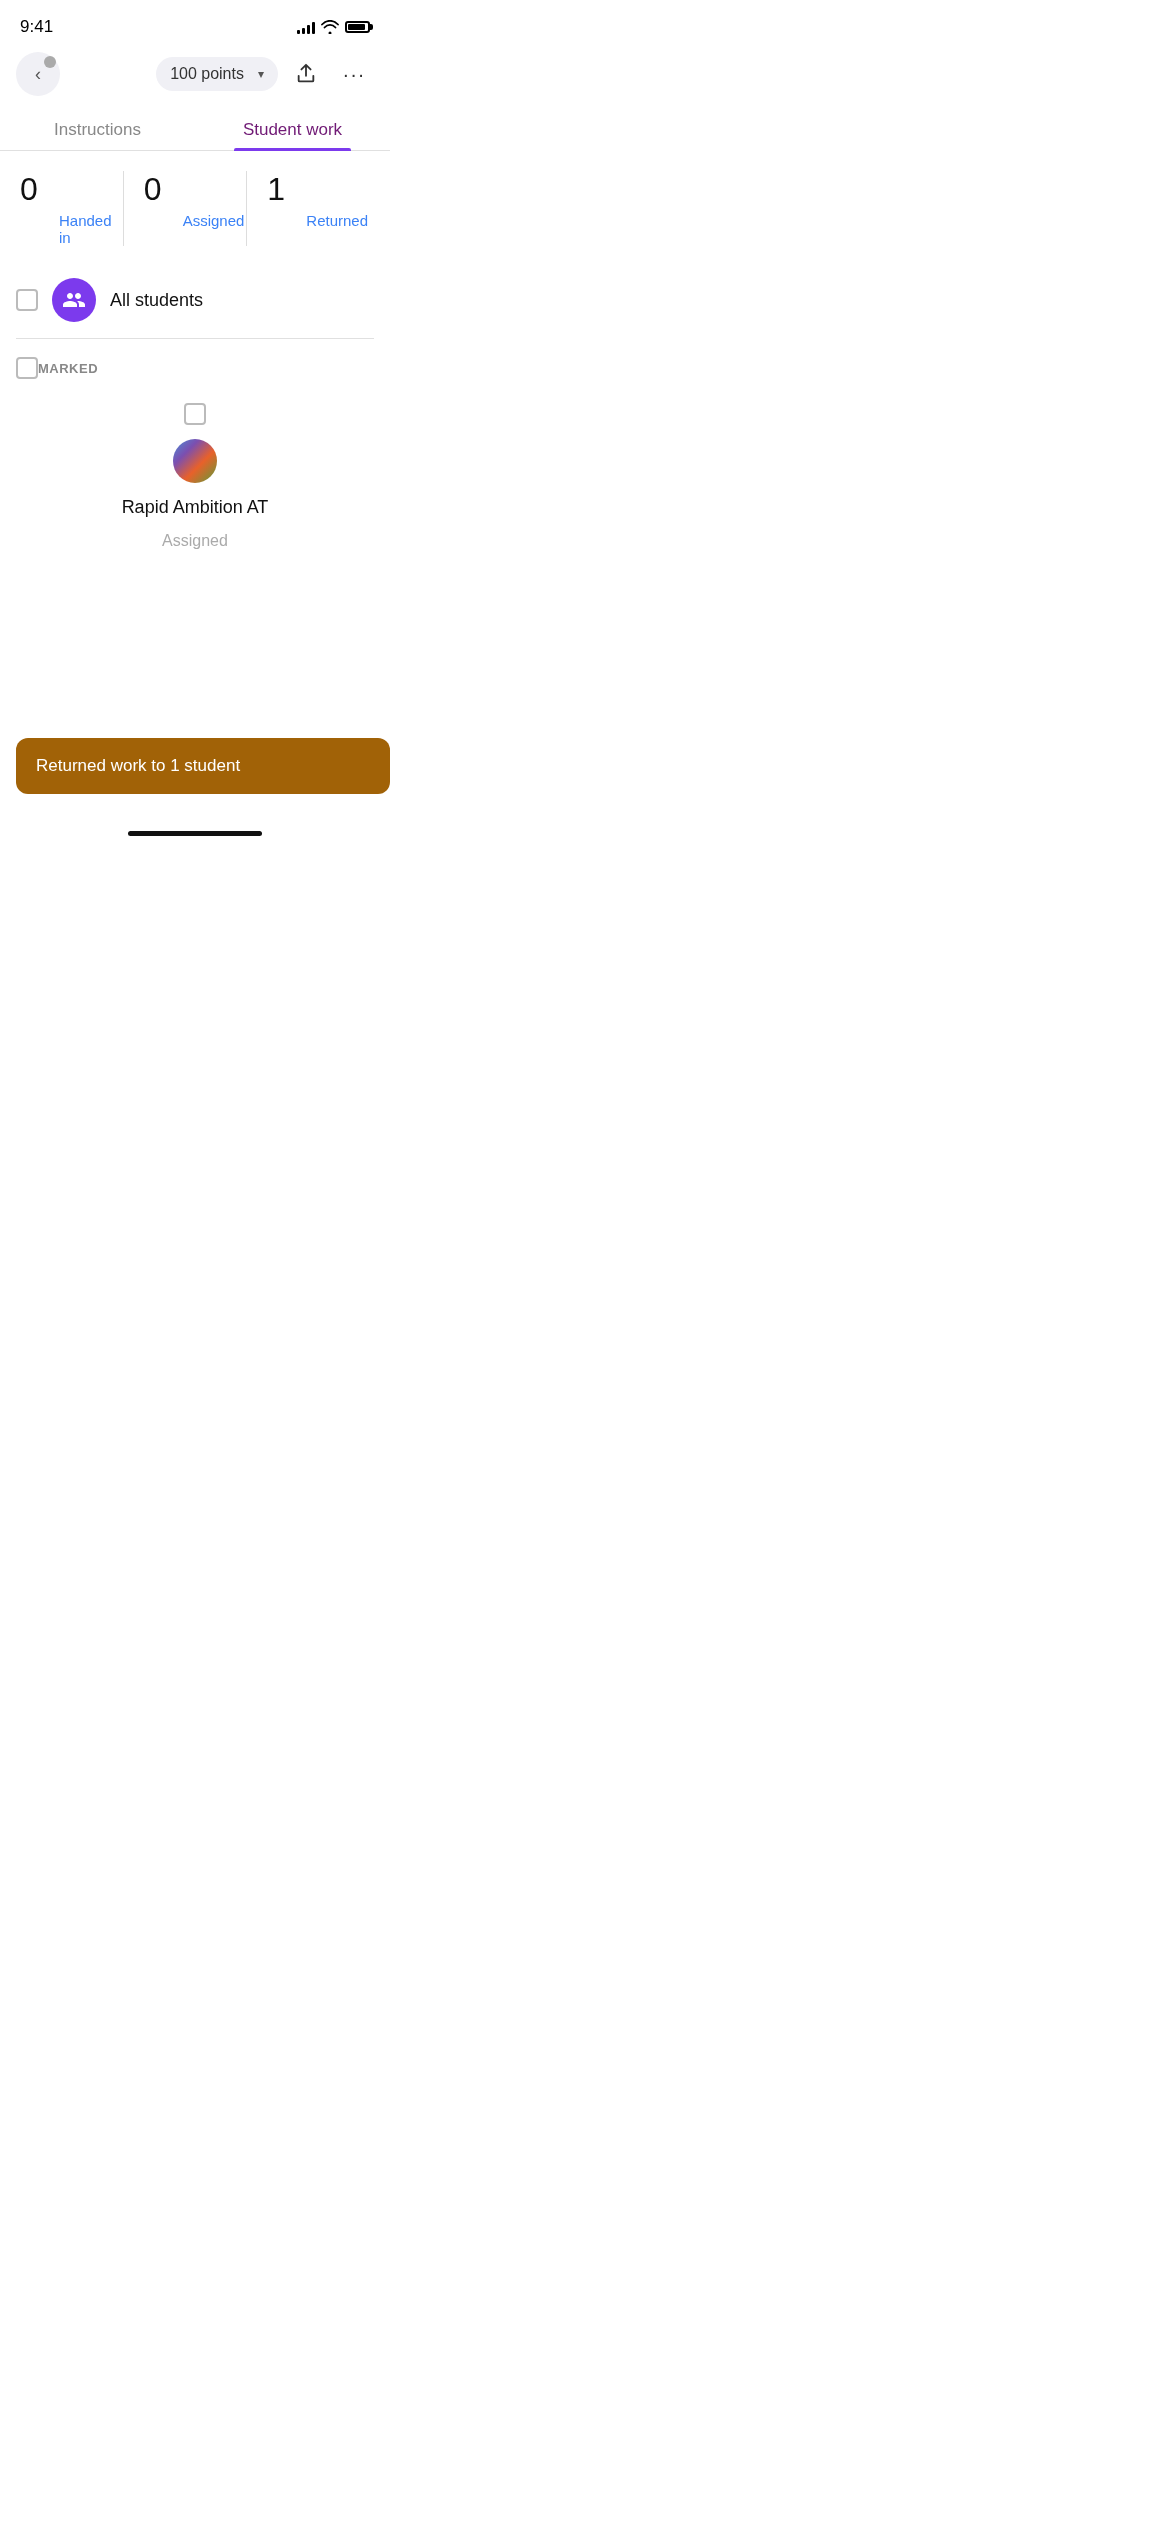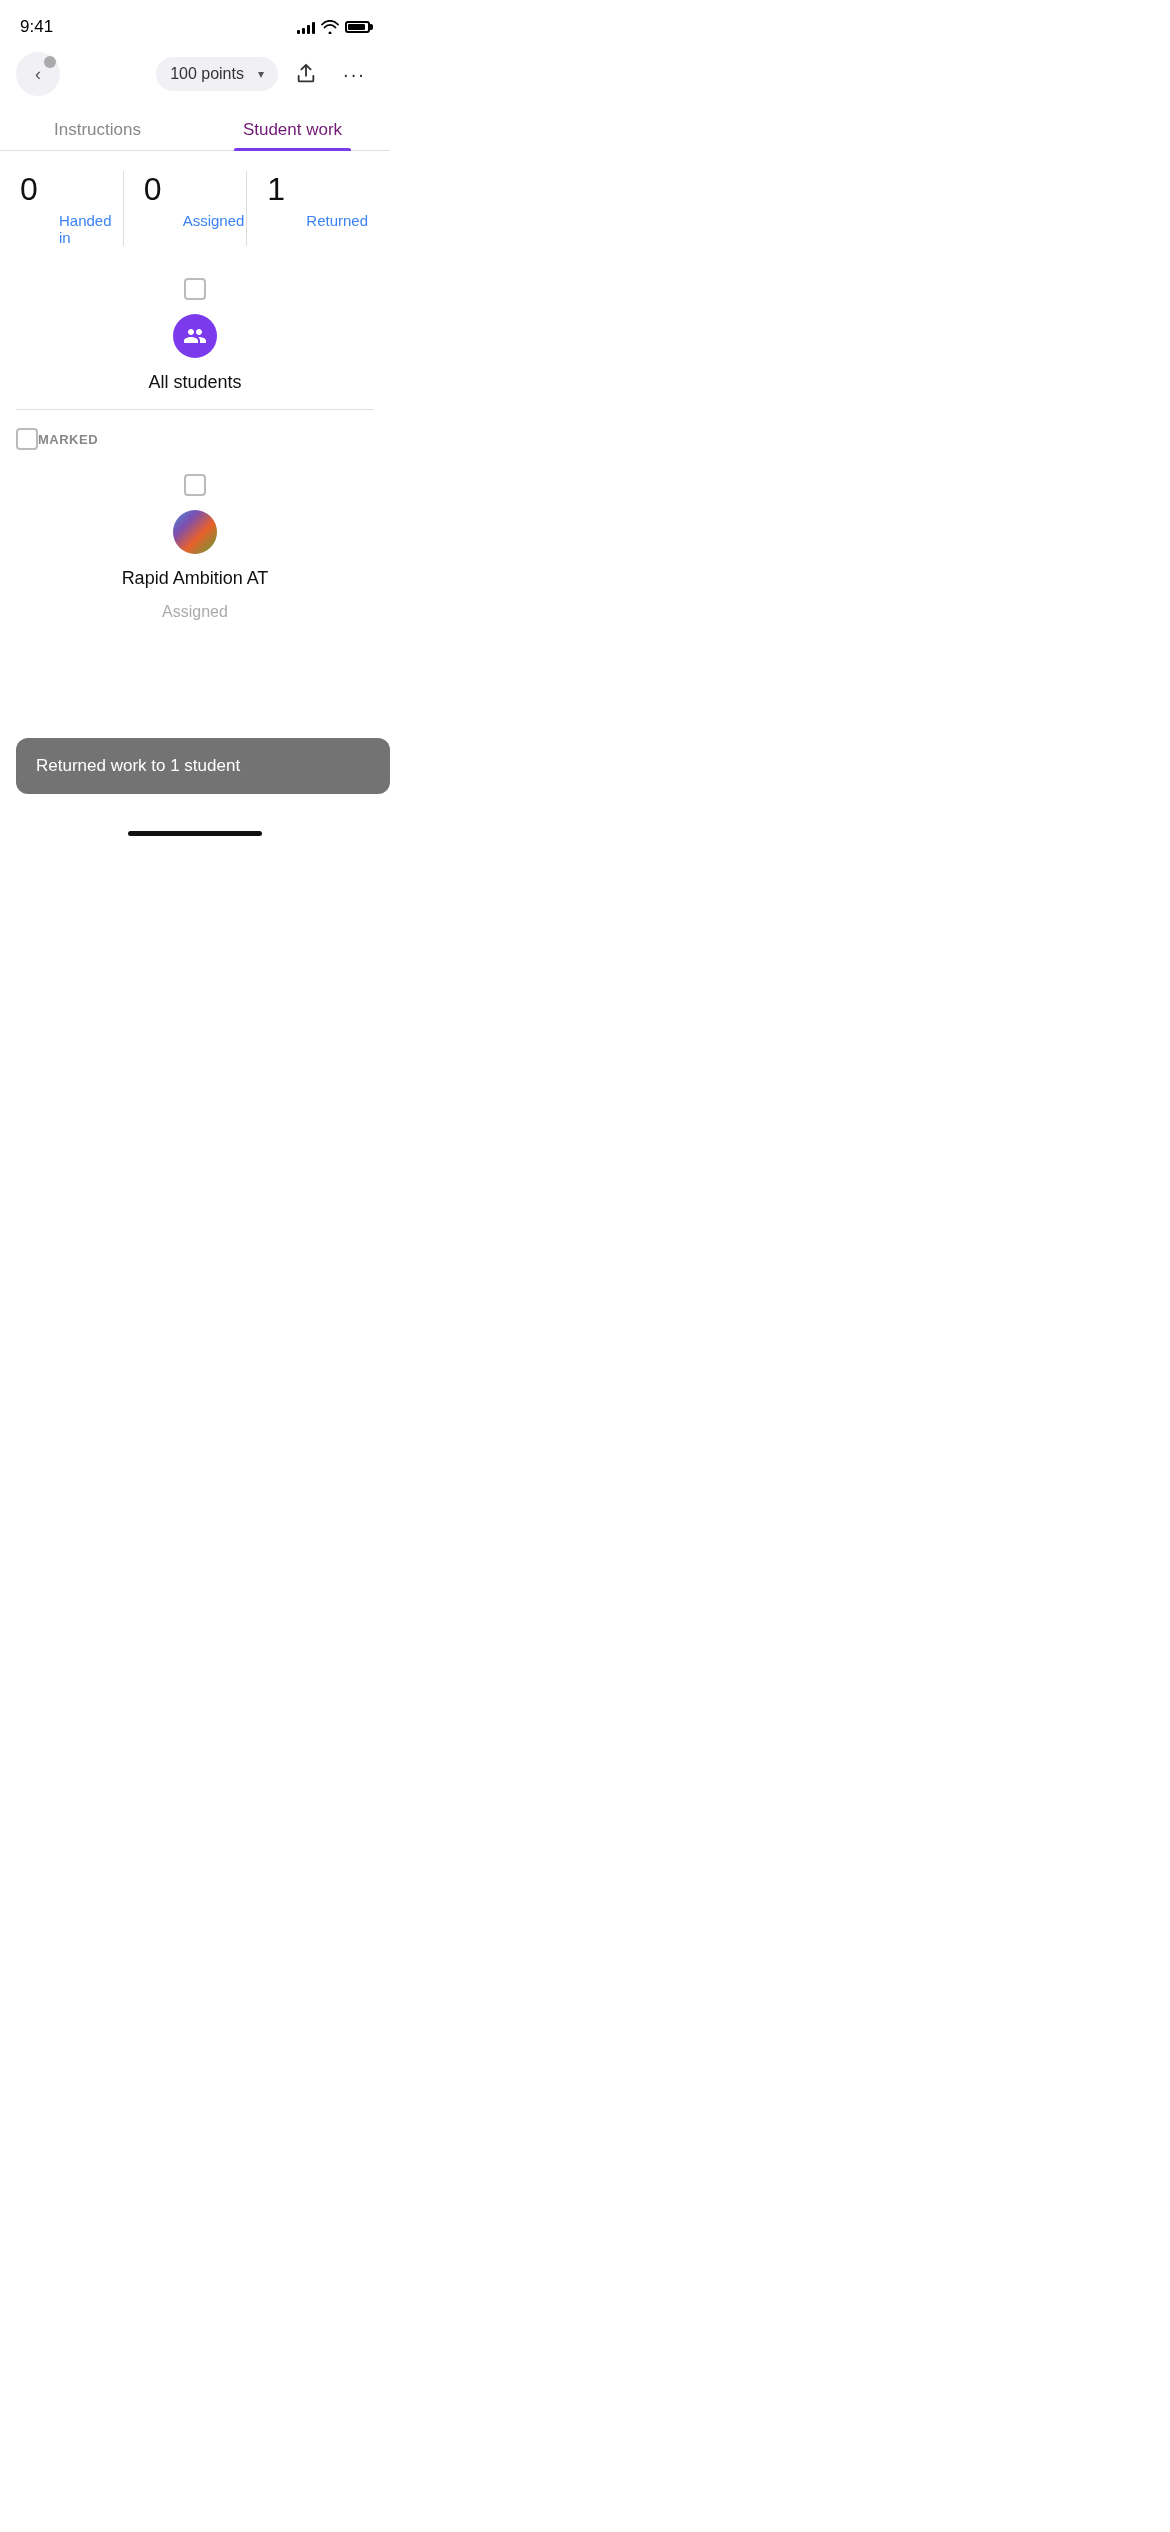--- a/index.html
+++ b/index.html
@@ -205,21 +205,20 @@
     
     .student-list {
       padding: 0 16px;
     }
 
     .all-students-row {
       display: flex;
       align-items: center;
       gap: 14px;
       padding: 16px 0;
-      flex-direction: column;
     }
     .checkbox {
       width: 22px;
       height: 22px;
       border: 2px solid #bbb;
       border-radius: 4px;
       flex-shrink: 0;
       cursor: pointer;
     }
     .all-students-avatar {
@@ -285,21 +284,21 @@
       font-size: 16px;
       color: #aaa;
     }
 
     
     .toast {
       position: absolute;
       bottom: 50px;
       left: 16px;
       right: 0;
-      background: #737373;
+      background: #a16207;
       color: #fff;
       padding: 18px 20px;
       border-radius: 12px;
       font-size: 17px;
     }
 
     
     .home-indicator {
       position: absolute;
       bottom: 8px;

